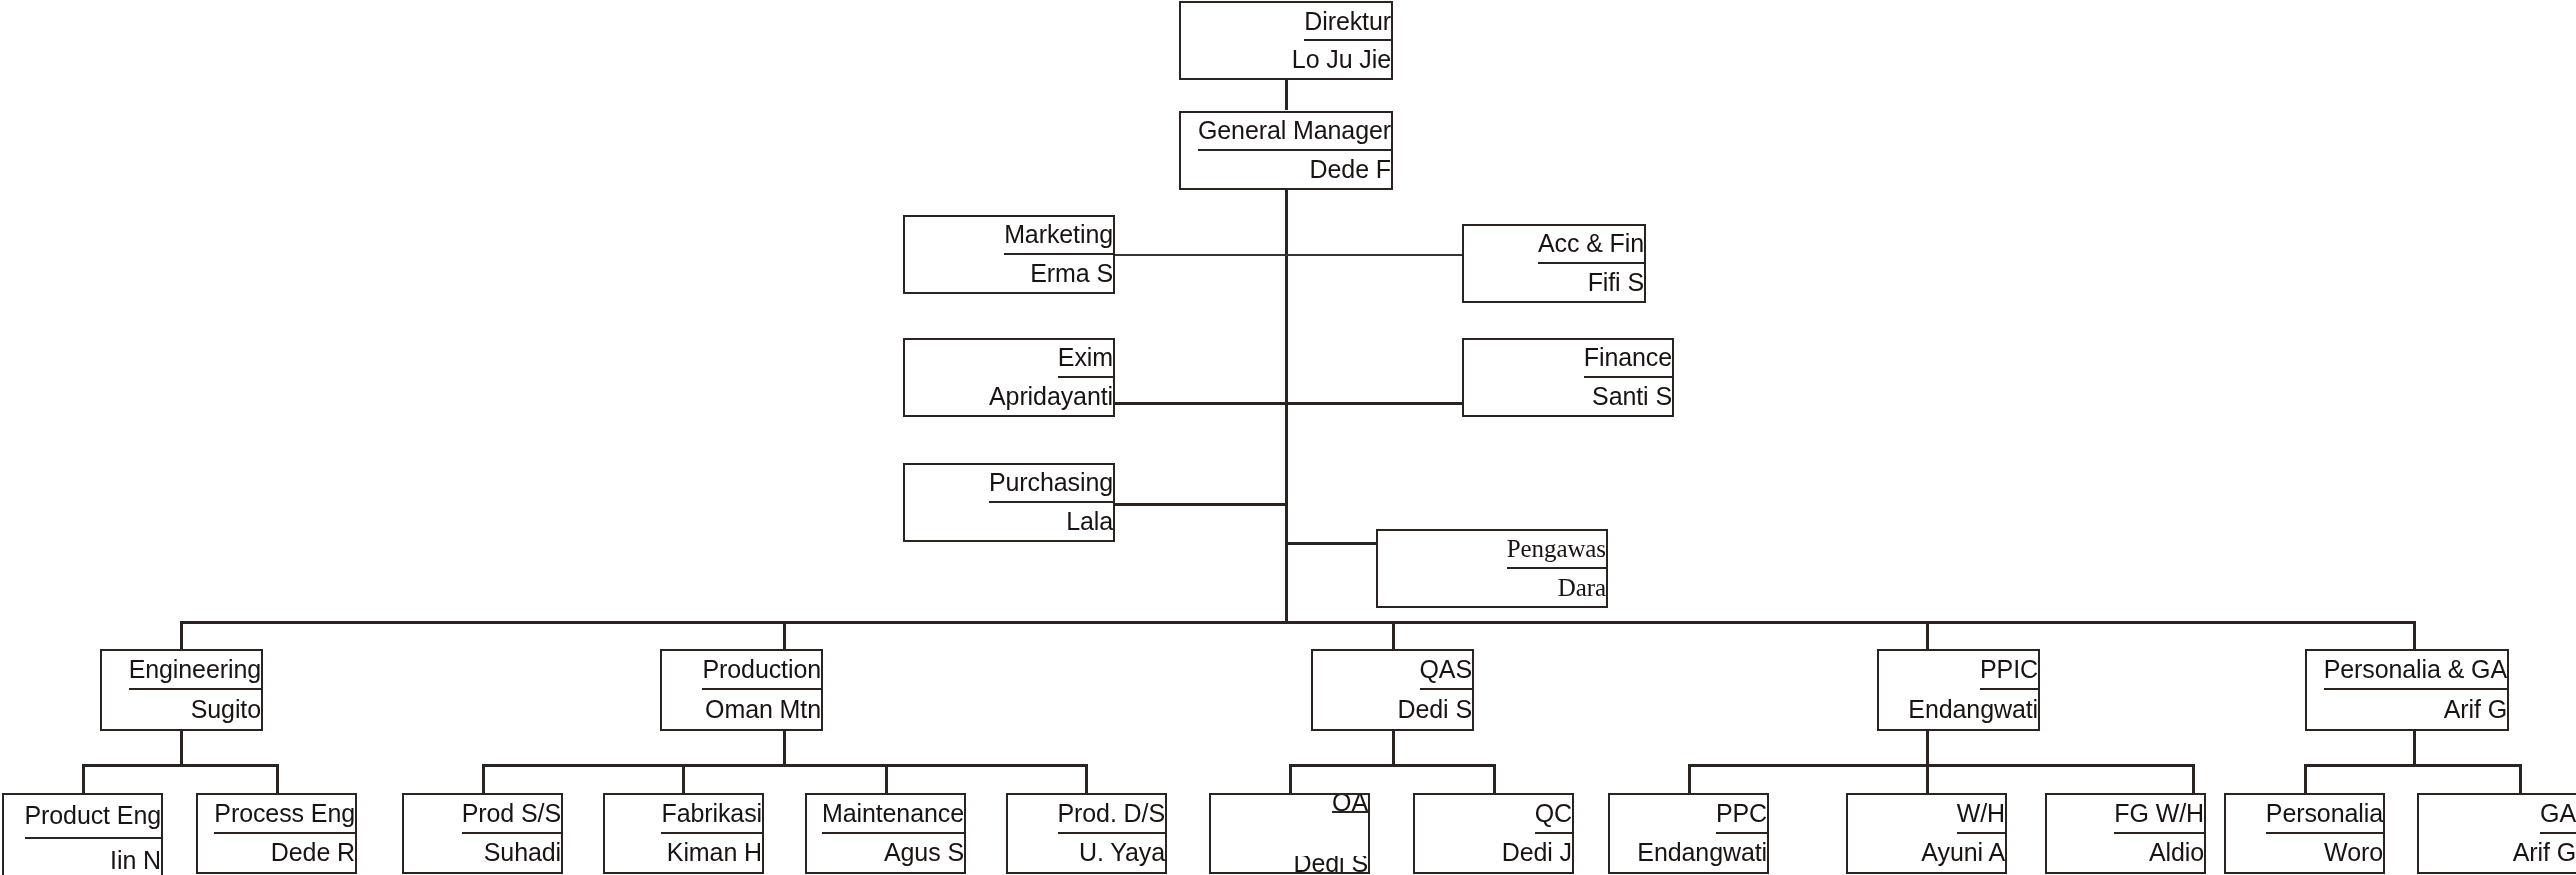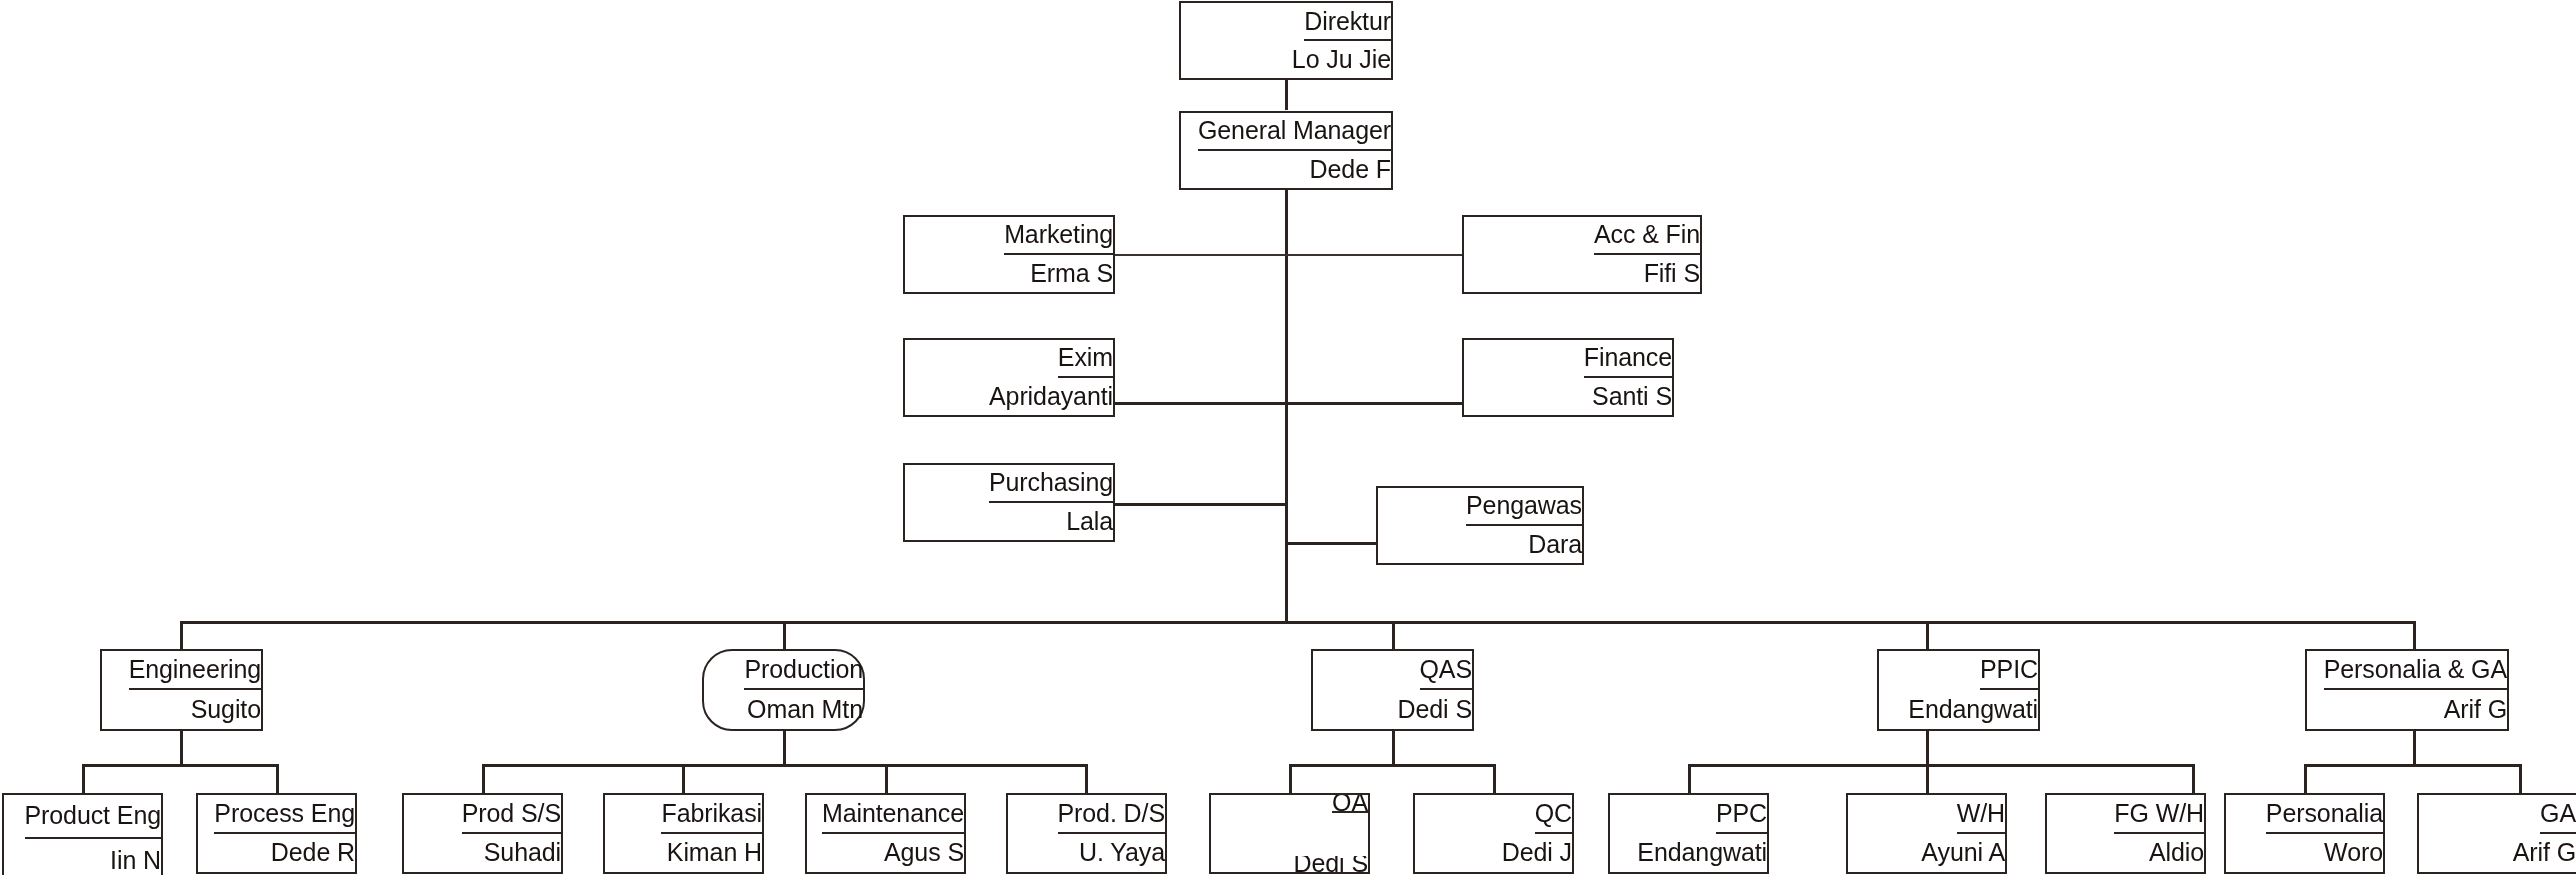--- a/index.html
+++ b/index.html
@@ -114,48 +114,48 @@
 
   <div class="org-box" style="left:1179px; top:111px; width:214px; height:79px;">
     <div class="cell title">General Manager</div>
     <div class="cell">Dede F</div>
   </div>
 
   <div class="org-box" style="left:903px; top:215px; width:212px; height:79px;">
     <div class="cell title">Marketing</div>
     <div class="cell">Erma S</div>
   </div>
-  <div class="org-box" style="left:1462px; top:215px; width:240px; height:79px;">
+  <div class="org-box" style="left:1462px; top:224px; width:184px; height:79px;">
     <div class="cell title">Acc &amp; Fin</div>
     <div class="cell">Fifi S</div>
   </div>
 
   <div class="org-box" style="left:903px; top:338px; width:212px; height:79px;">
     <div class="cell title">Exim</div>
     <div class="cell">Apridayanti</div>
   </div>
   <div class="org-box" style="left:1462px; top:338px; width:212px; height:79px;">
     <div class="cell title">Finance</div>
     <div class="cell">Santi S</div>
   </div>
 
   <div class="org-box" style="left:903px; top:463px; width:212px; height:79px;">
     <div class="cell title">Purchasing</div>
     <div class="cell">Lala</div>
   </div>
-  <div class="org-box" style="left:1376px; top:486px; width:208px; height:79px;">
+  <div class="org-box" style="left:1376px; top:529px; width:232px; height:79px;font-family:Liberation Serif, serif;">
     <div class="cell title">Pengawas</div>
     <div class="cell">Dara</div>
   </div>
 
   <div class="org-box" style="left:100px; top:649px; width:163px; height:82px;">
     <div class="cell title">Engineering</div>
     <div class="cell">Sugito</div>
   </div>
-  <div class="org-box" style="left:702px; top:649px; width:163px; height:82px;border-radius:30px;">
+  <div class="org-box" style="left:660px; top:649px; width:163px; height:82px;">
     <div class="cell title">Production</div>
     <div class="cell">Oman Mtn</div>
   </div>
   <div class="org-box" style="left:1311px; top:649px; width:163px; height:82px;">
     <div class="cell title">QAS</div>
     <div class="cell">Dedi S</div>
   </div>
   <div class="org-box" style="left:1845px; top:649px; width:163px; height:82px;margin-left:32px;">
     <div class="cell title">PPIC</div>
     <div class="cell">Endangwati</div>

